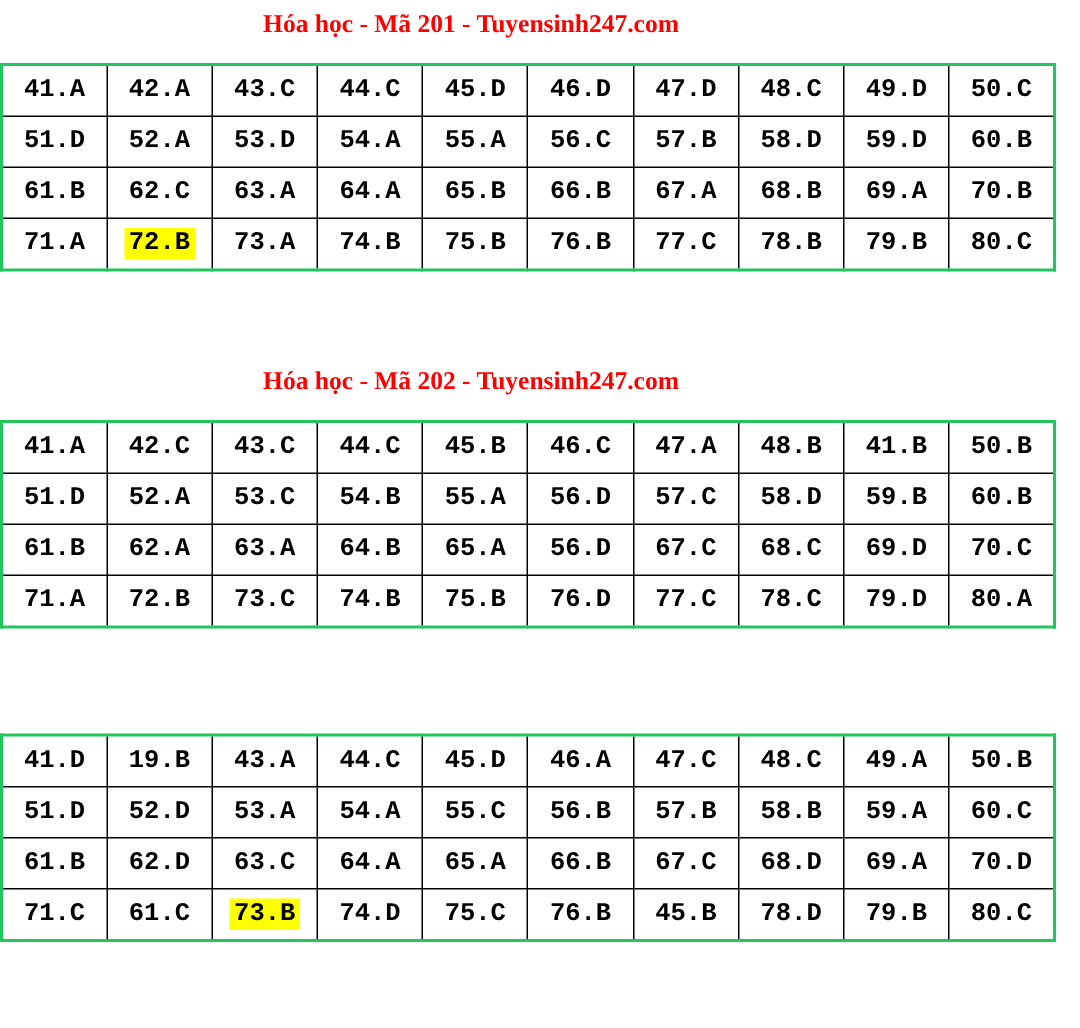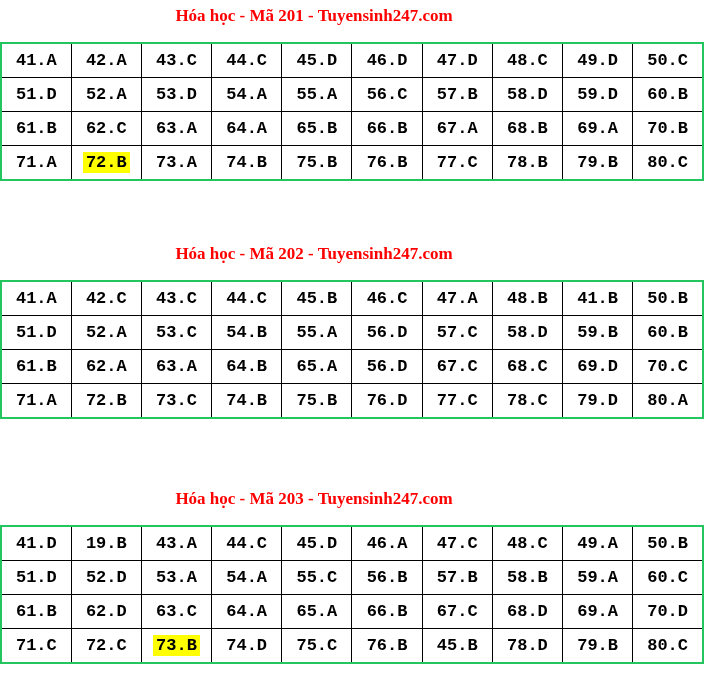--- a/index.html
+++ b/index.html
@@ -163,21 +163,20 @@
             <td><span>77.C</span></td>
             <td><span>78.C</span></td>
             <td><span>79.D</span></td>
             <td><span>80.A</span></td>
           </tr>
         </tbody>
     </table>
   </section>
 
   <section class="answer-section s2">
-    <h2 class="section-title">Hóa học - Mã 203 - Tuyensinh247.com</h2>
     <table class="answer-table">
       <tbody>
           <tr>
             <td><span>41.D</span></td>
             <td><span>19.B</span></td>
             <td><span>43.A</span></td>
             <td><span>44.C</span></td>
             <td><span>45.D</span></td>
             <td><span>46.A</span></td>
             <td><span>47.C</span></td>
@@ -204,21 +203,21 @@
             <td><span>64.A</span></td>
             <td><span>65.A</span></td>
             <td><span>66.B</span></td>
             <td><span>67.C</span></td>
             <td><span>68.D</span></td>
             <td><span>69.A</span></td>
             <td><span>70.D</span></td>
           </tr>
           <tr>
             <td><span>71.C</span></td>
-            <td><span>72.C</span></td>
+            <td><span>61.C</span></td>
             <td><span class="hl">73.B</span></td>
             <td><span>74.D</span></td>
             <td><span>75.C</span></td>
             <td><span>76.B</span></td>
             <td><span>45.B</span></td>
             <td><span>78.D</span></td>
             <td><span>79.B</span></td>
             <td><span>80.C</span></td>
           </tr>
         </tbody>

